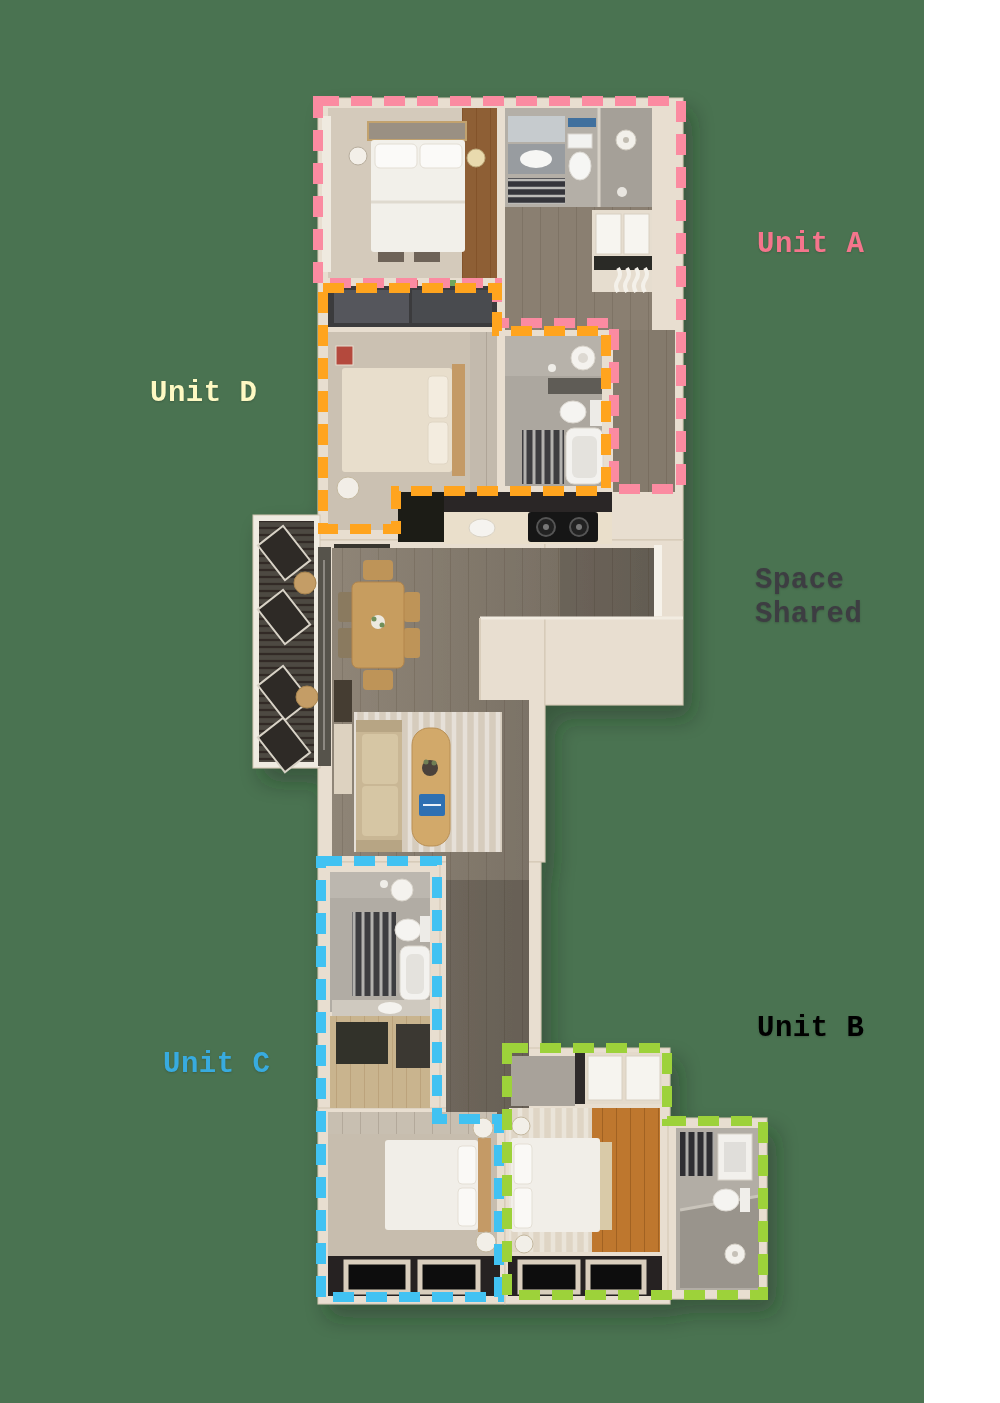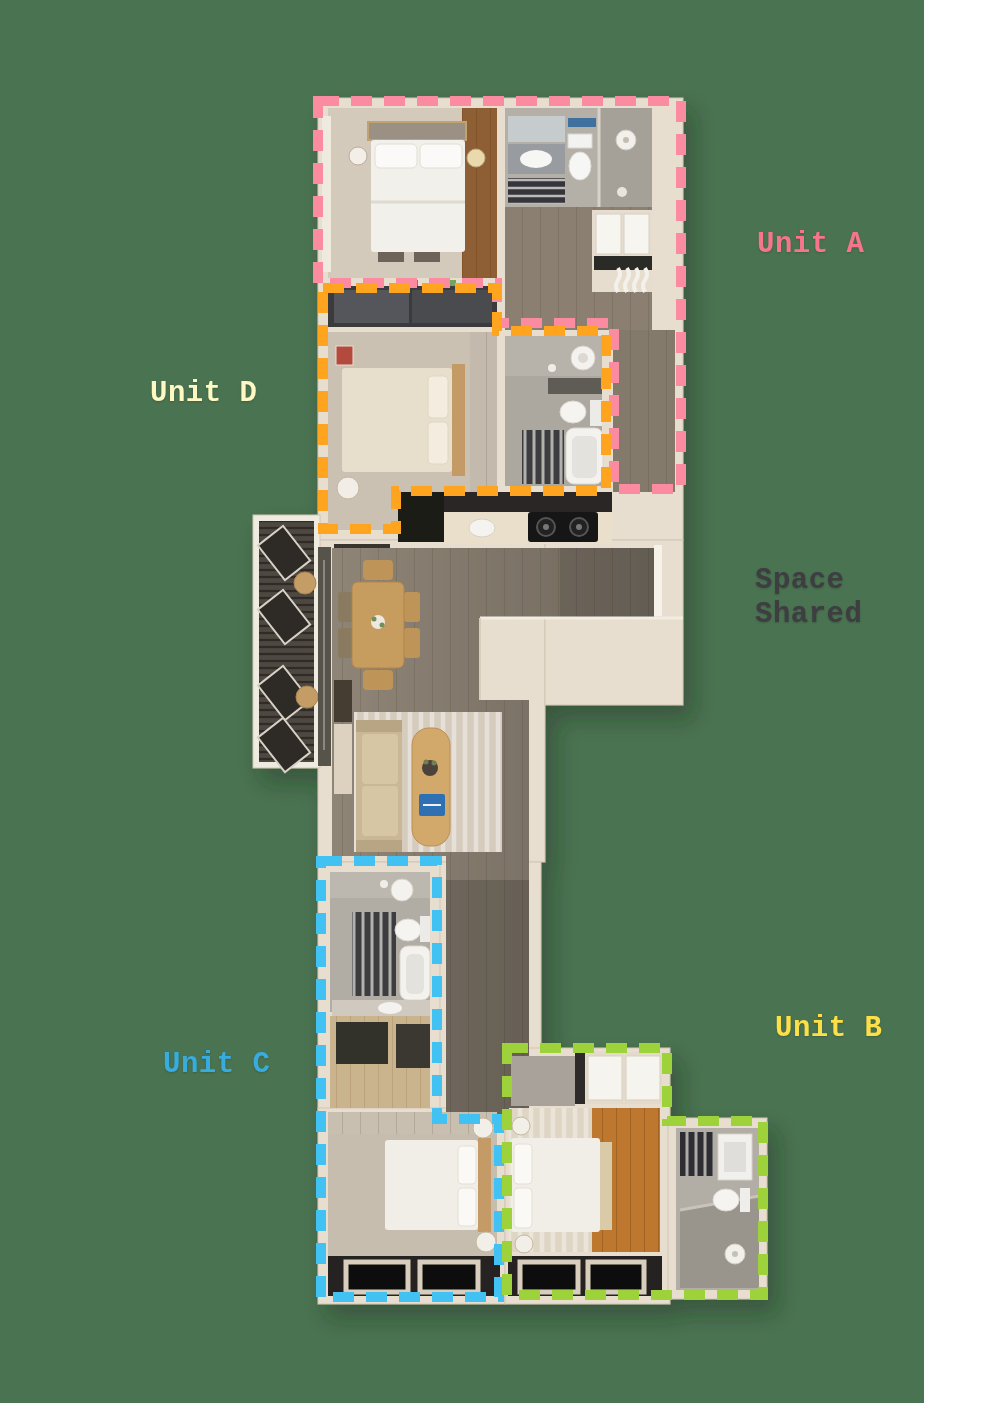--- a/index.html
+++ b/index.html
@@ -316,14 +316,14 @@
   </g>
 </svg>
 
   <div class="label label-unit-a" style="color: rgb(244, 117, 140);">Unit A</div>
   <div class="label label-unit-d" style="color: #fef9c3; margin-top: 6px;">Unit D</div>
   <div class="label label-shared" style="color: rgb(61, 61, 66);">
     <div>Space</div>
     <div>Shared</div>
   </div>
   <div class="label label-unit-c" style="color: rgb(56, 171, 223);">Unit C</div>
-  <div class="label label-unit-b" style="color: #fde047; margin-left: 18px;">Unit B</div>
+  <div class="label label-unit-b" style="color: #000000;">Unit B</div>
 </div>
 
 </body></html>

